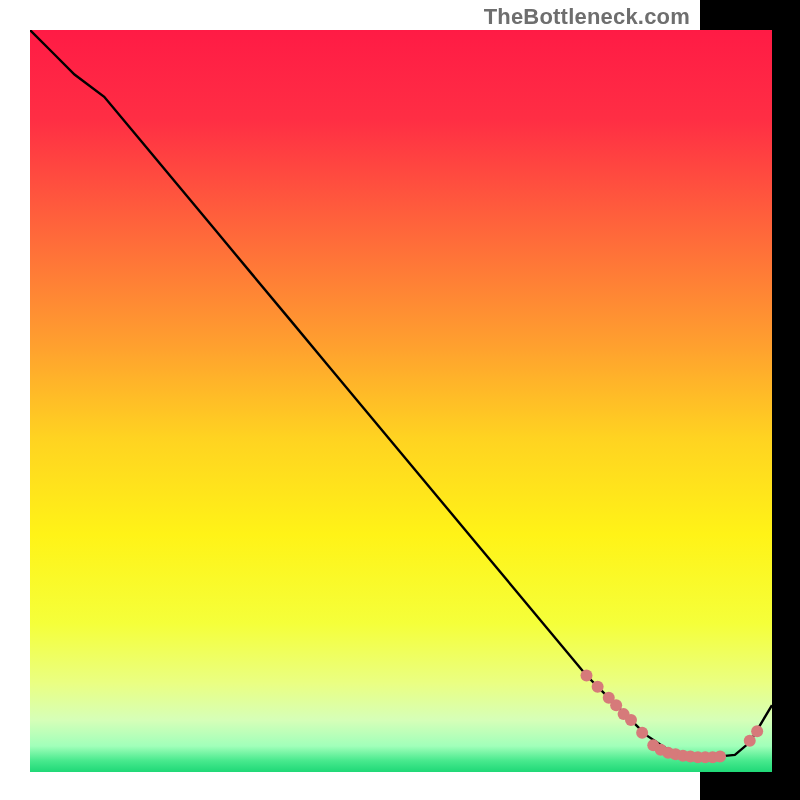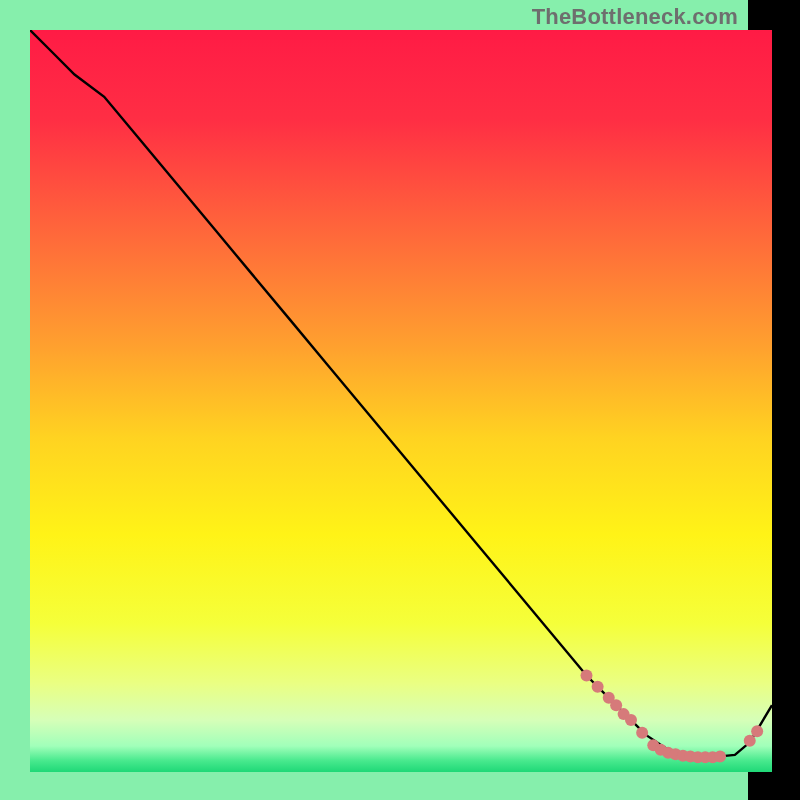--- a/index.html
+++ b/index.html
@@ -8,22 +8,21 @@
     width: 800px;
     height: 800px;
     background: #000;
     overflow: hidden;
     font-family: Arial, Helvetica, sans-serif;
   }
   .frame {
     position: relative;
     width: 700px;
     height: 800px;
-    background: #86efac;
-    padding-left: 48px;
+    background: #ffffff;
   }
   .watermark {
     position: absolute;
     top: 4px;
     right: 10px;
     color: #6e6e6e;
     font-size: 22px;
     font-weight: 600;
     letter-spacing: 0.2px;
     z-index: 10;

